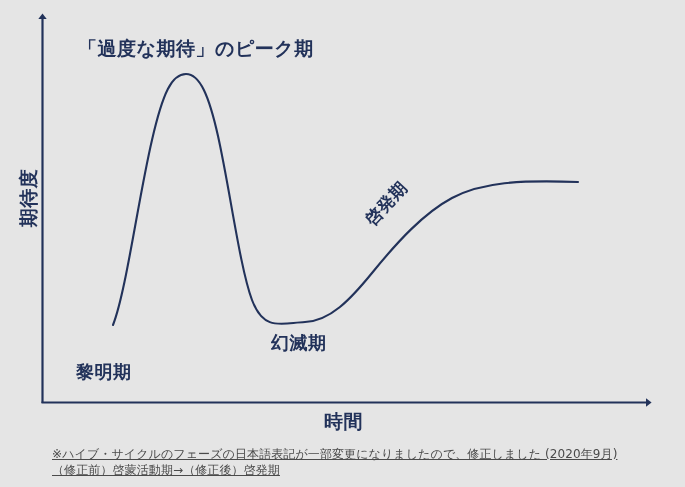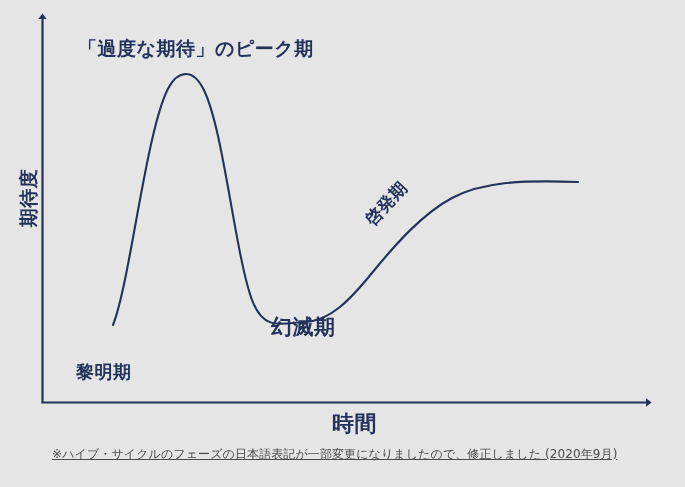--- a/index.html
+++ b/index.html
@@ -37,22 +37,22 @@
     font-size: 19px;
   }
   #label-innovation-trigger {
     left: 76px;
     top: 331px;
     font-size: 18px;
     margin-top: 29px;
   }
   #label-trough {
     left: 271px;
-    top: 313px;
-    font-size: 21px;
+    top: 331px;
+    font-size: 18px;
   }
   #label-slope {
     left: 360px;
     top: 215px;
     font-size: 17px;
     transform: rotate(-47deg);
     transform-origin: left top;
   }
   #label-plateau {
     left: 492px;
@@ -61,23 +61,23 @@
   }
   #y-axis-title {
     left: -9px;
     top: 185px;
     width: 76px;
     text-align: center;
     font-size: 19px;
     transform: rotate(-90deg);
   }
   #x-axis-title {
-    left: 332px;
+    left: 324px;
     top: 409px;
-    font-size: 22px;
+    font-size: 19px;
   }
   #footnotes {
     position: absolute;
     left: 52px;
     top: 446px;
     color: #4a4a4a;
     font-size: 12px;
     line-height: 16px;
     font-weight: normal;
     letter-spacing: 0.1px;
@@ -123,15 +123,16 @@
 
   <div class="lbl" id="label-slope">啓発期</div>
 
 
   <div class="lbl" id="y-axis-title">期待度</div>
 
   <div class="lbl" id="x-axis-title">時間</div>
 
   <div id="footnotes">
     <div>※ハイブ・サイクルのフェーズの日本語表記が一部変更になりましたので、修正しました (2020年9月)</div>
+    <div>（修正前）啓蒙活動期→（修正後）啓発期</div>
   </div>
 
 </div>
 
 </body></html>

